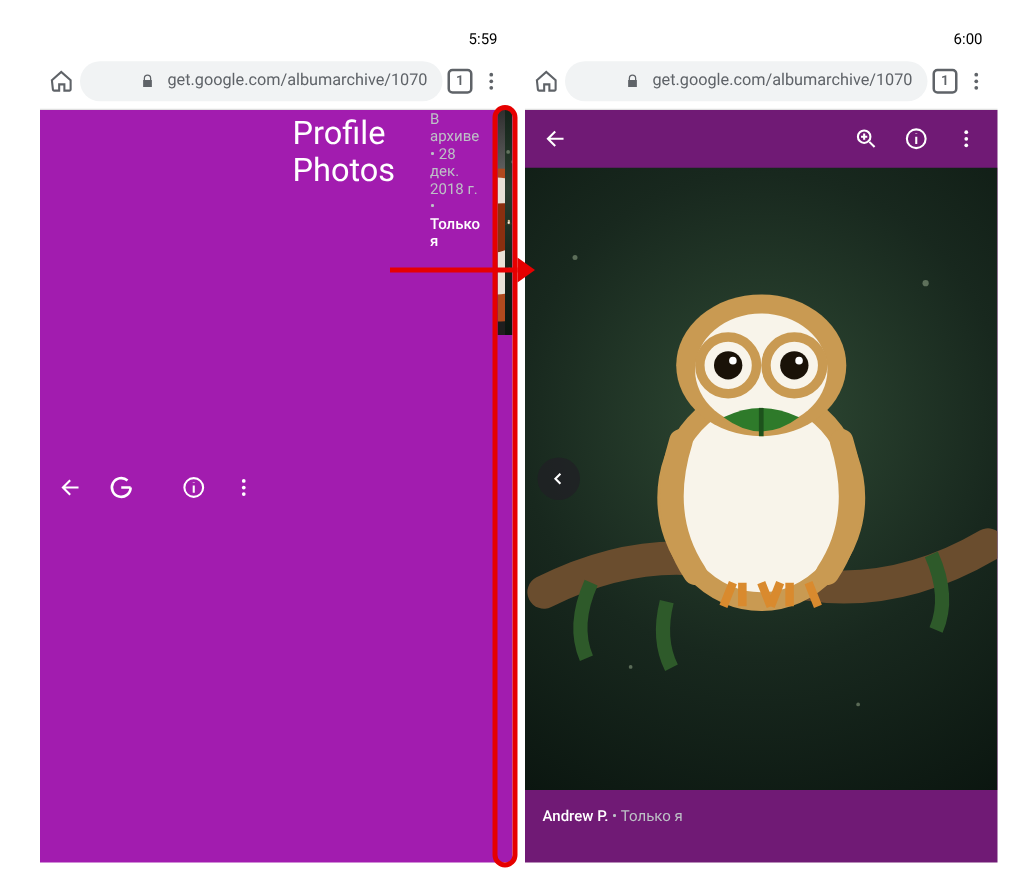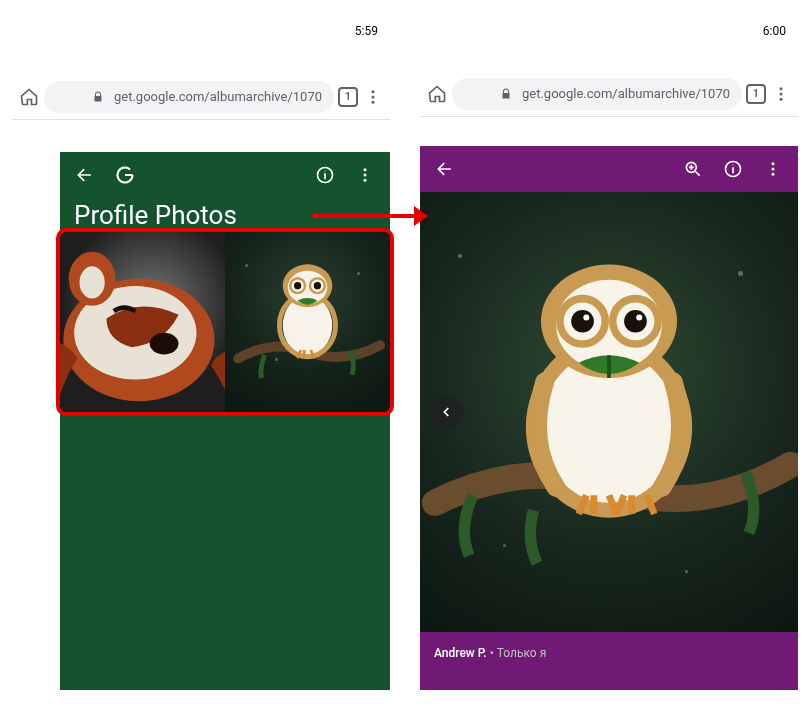--- a/index.html
+++ b/index.html
@@ -11,22 +11,22 @@
     position: relative;
     overflow: hidden;
   }
   .phone {
     position: absolute;
     width: 378px;
     background: #fff;
     display: flex;
     flex-direction: column;
   }
-  .phone-left { left: 12px; top: 20px; height: 670px; gap: 32px; }
-  .phone-right { left: 420px; top: 20px; height: 670px; gap: 29px; }
+  .phone-left { left: 32px; top: 20px; height: 670px; }
+  .phone-right { left: 420px; top: 20px; height: 670px; }
 
   .status-bar {
     height: 22px;
     display: flex;
     justify-content: flex-end;
     align-items: center;
     padding: 0 12px;
     font-size: 12px;
     color: #000;
     background: #fff;
@@ -61,26 +61,24 @@
     border: 2px solid #5f6368;
     border-radius: 4px;
     display: flex; align-items:center; justify-content:center;
     font-size: 11px; color:#5f6368; font-weight:600;
   }
   .kebab { width:22px; display:flex; align-items:center; justify-content:center; }
 
   
   .dark-area {
     flex: 1;
-    background: #14532d;
+    background: #a21caf;
     color: #fff;
     display: flex;
-    flex-direction: column;
-    position: relative;
-    margin-left: 48px;
+    position: relative;
   }
   .album-header {
     padding: 12px 14px 10px;
     display: flex;
     align-items: center;
     gap: 18px;
   }
   .header-spacer { flex: 1; }
   .icon-btn { width:22px; height:22px; display:flex; align-items:center; justify-content:center; color:#fff; }
   .album-title { font-size: 26px; font-weight: 400; padding: 4px 14px 2px; }
@@ -242,20 +240,23 @@
       </span>
       <span class="icon-btn">
         <svg width="18" height="18" viewBox="0 0 24 24" fill="#fff">
             <circle cx="12" cy="5" r="2"></circle>
             <circle cx="12" cy="12" r="2"></circle>
             <circle cx="12" cy="19" r="2"></circle>
           </svg>
       </span>
     </div>
     <div class="album-title">Profile Photos</div>
+    <div class="album-meta">
+      <span>В архиве</span><span> • </span><span>28 дек. 2018 г.</span><span> • </span><b>Только я</b>
+    </div>
 
     <div style="position:relative;">
       <div class="thumb-row">
         <div class="thumb">
           <div class="redpanda-scene">
             <svg viewBox="0 0 100 100" width="100%" height="100%" preserveAspectRatio="xMidYMid slice">
               <defs>
                 <radialGradient id="rpbg" cx="55%" cy="40%">
                     <stop offset="0" stop-color="#777"></stop>
                     <stop offset="1" stop-color="#1e1e1e"></stop>

